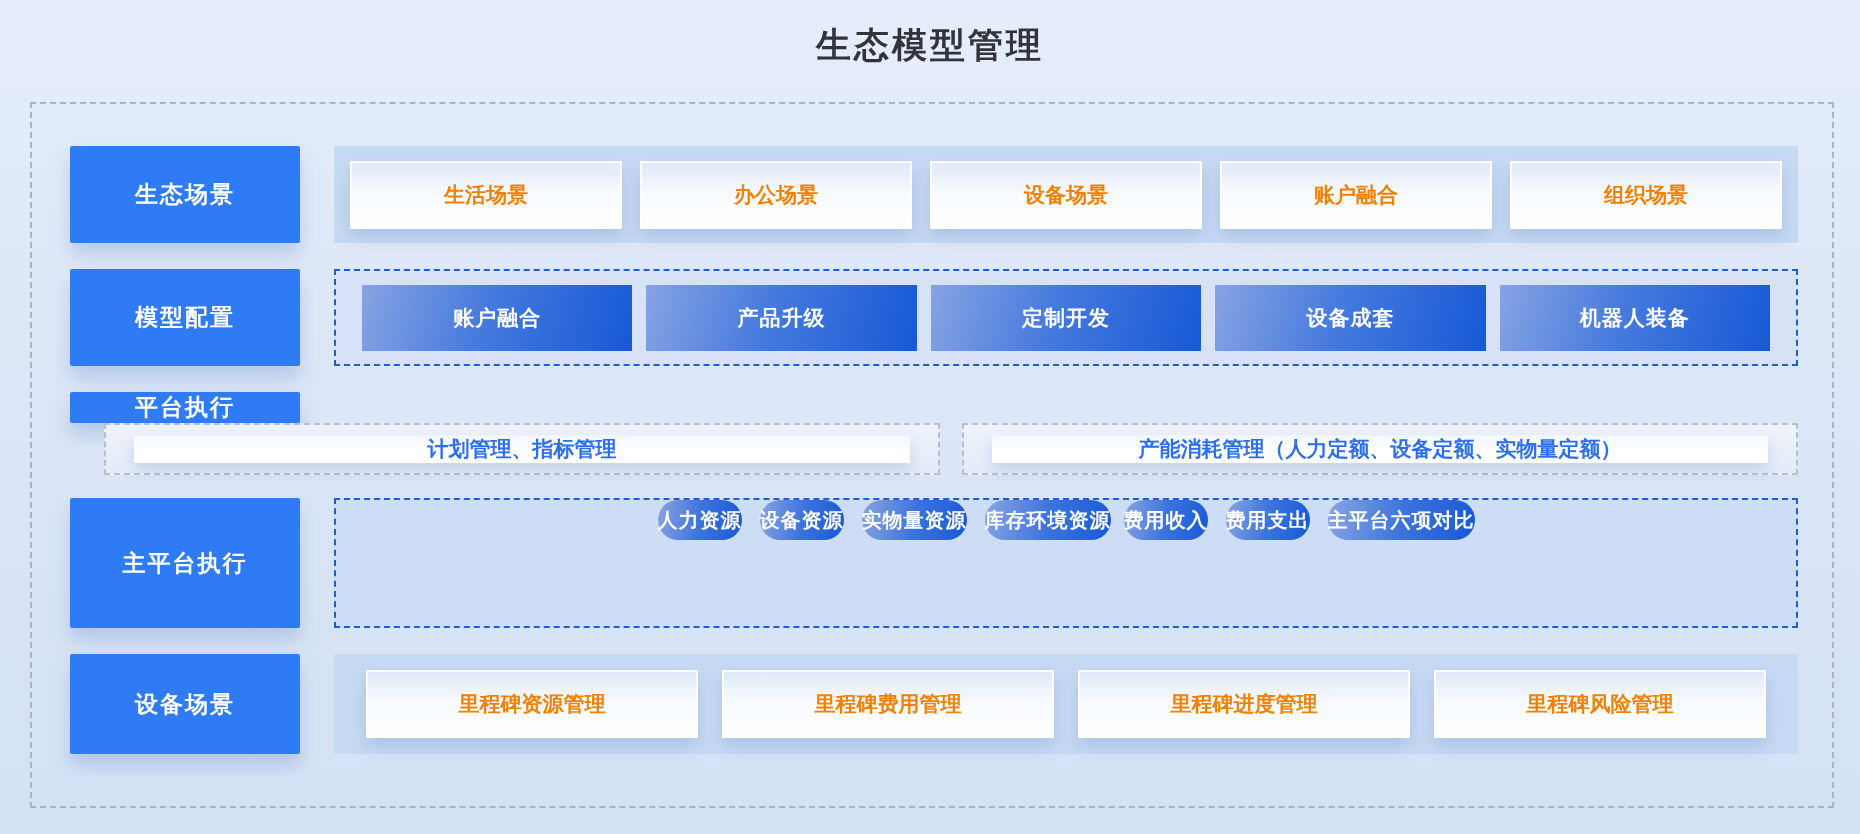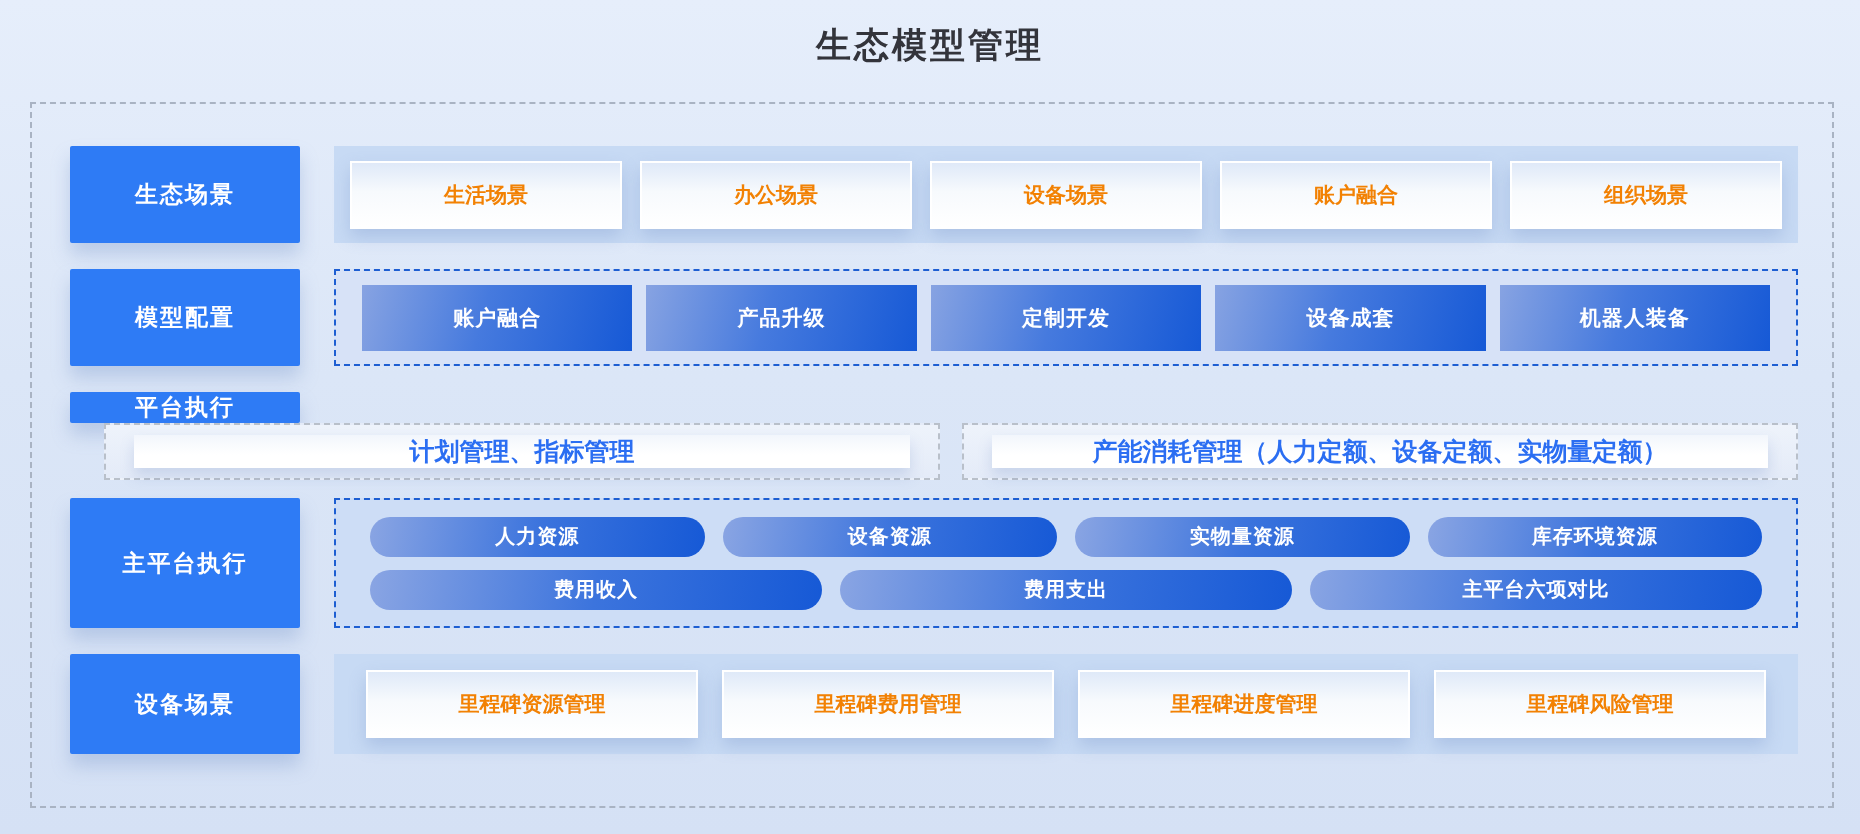--- a/index.html
+++ b/index.html
@@ -96,30 +96,30 @@
     border:2px dashed #b9c0ca;
     background:linear-gradient(180deg,#eef3fb, #e4ebf8);
     padding:10px 28px;
     display:flex;
   }
   .white-wide {
     flex:1;
     background:linear-gradient(180deg,#f2f6fc 0%, #ffffff 60%);
     box-shadow:0 8px 14px rgba(110,140,195,.25);
     display:flex; align-items:center; justify-content:center;
-    font-size:25px; font-weight:bold;
+    font-size:21px; font-weight:bold;
     white-space:nowrap;
   }
 
   
   .pills-col {
     height:100%;
     border:2px dashed #1d5ed2;
     background:#cdddf6;
-    display:flex; flex-direction:column; justify-content:center;
+    display:flex; justify-content:center;
     gap:13px;
     padding:0 34px;
   }
   .pill-row { display:flex; gap:18px; }
   .pill-row.wide-gaps { }
   .pill {
     flex:1;
     height:40px;
     border-radius:21px;
     background:linear-gradient(100deg,#8aa5e3 0%, #3c74dd 50%, #1659d6 100%);

